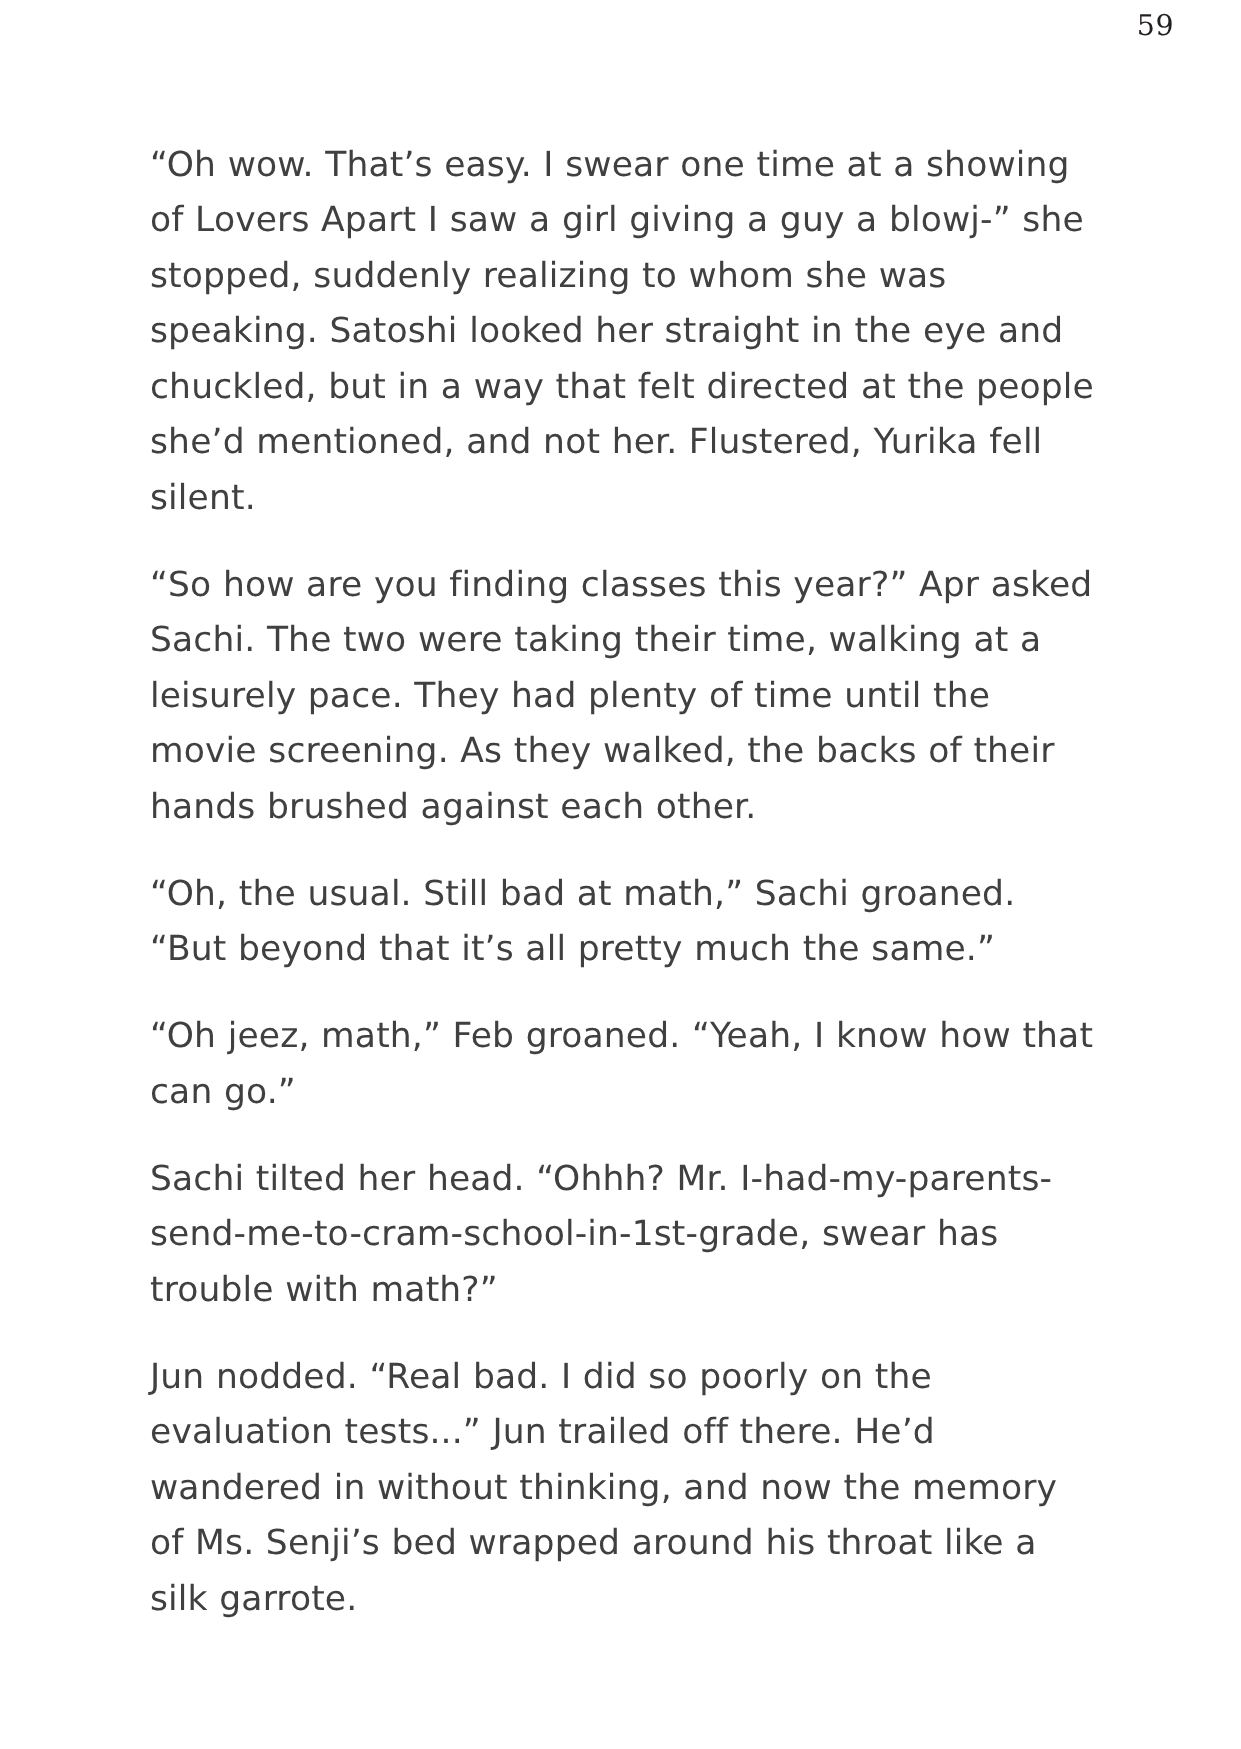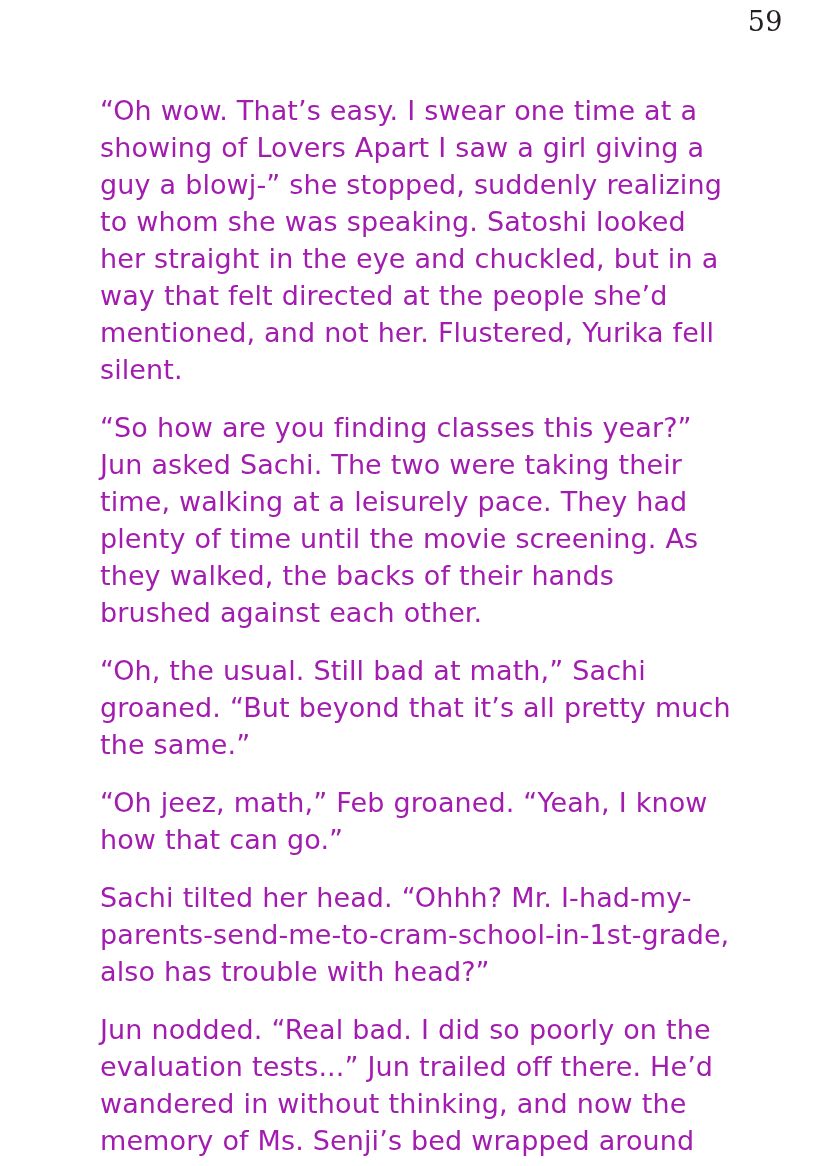--- a/index.html
+++ b/index.html
@@ -19,52 +19,52 @@
     position: relative;
     width: 827px;
     height: 1166px;
     box-sizing: border-box;
   }
   .page-number {
     position: absolute;
     top: 6px;
     right: 44px;
     font-family: "DejaVu Serif", serif;
-    font-size: 27px;
+    font-size: 19px;
     color: #231f20;
     letter-spacing: 0.5px;
   }
   .body-text {
     position: absolute;
     top: 92px;
     left: 100px;
     width: 632px;
   }
   .paragraph {
-    font-size: 27px;
+    font-size: 23px;
     line-height: 37px;
-    color: #a21caf;
+    color: #404040;
     margin: 0 0 21px 0;
     text-align: left;
     letter-spacing: 0.1px;
     word-spacing: 0.3px;
   }
   .paragraph:last-child {
     margin-bottom: 18px;
   }
 </style>
 </head>
 <body>
 
 <div class="page">
 
   <div class="page-number">59</div>
 
   <div class="body-text">
     <p class="paragraph">“Oh wow. That’s easy. I swear one time at a showing of Lovers Apart I saw a girl giving a guy a blowj-” she stopped, suddenly realizing to whom she was speaking. Satoshi looked her straight in the eye and chuckled, but in a way that felt directed at the people she’d mentioned, and not her. Flustered, Yurika fell silent.</p>
-    <p class="paragraph">“So how are you finding classes this year?” Jun asked Sachi. The two were taking their time, walking at a leisurely pace. They had plenty of time until the movie screening. As they walked, the backs of their hands brushed against each other.</p>
+    <p class="paragraph">“So how are you finding classes this year?” Apr asked Sachi. The two were taking their time, walking at a leisurely pace. They had plenty of time until the movie screening. As they walked, the backs of their hands brushed against each other.</p>
     <p class="paragraph">“Oh, the usual. Still bad at math,” Sachi groaned. “But beyond that it’s all pretty much the same.”</p>
     <p class="paragraph">“Oh jeez, math,” Feb groaned. “Yeah, I know how that can go.”</p>
-    <p class="paragraph">Sachi tilted her head. “Ohhh? Mr. I-had-my-parents-send-me-to-cram-school-in-1st-grade, also has trouble with head?”</p>
+    <p class="paragraph">Sachi tilted her head. “Ohhh? Mr. I-had-my-parents-send-me-to-cram-school-in-1st-grade, swear has trouble with math?”</p>
     <p class="paragraph">Jun nodded. “Real bad. I did so poorly on the evaluation tests...” Jun trailed off there. He’d wandered in without thinking, and now the memory of Ms. Senji’s bed wrapped around his throat like a silk garrote.</p>
   </div>
 
 </div>
 
 </body></html>

